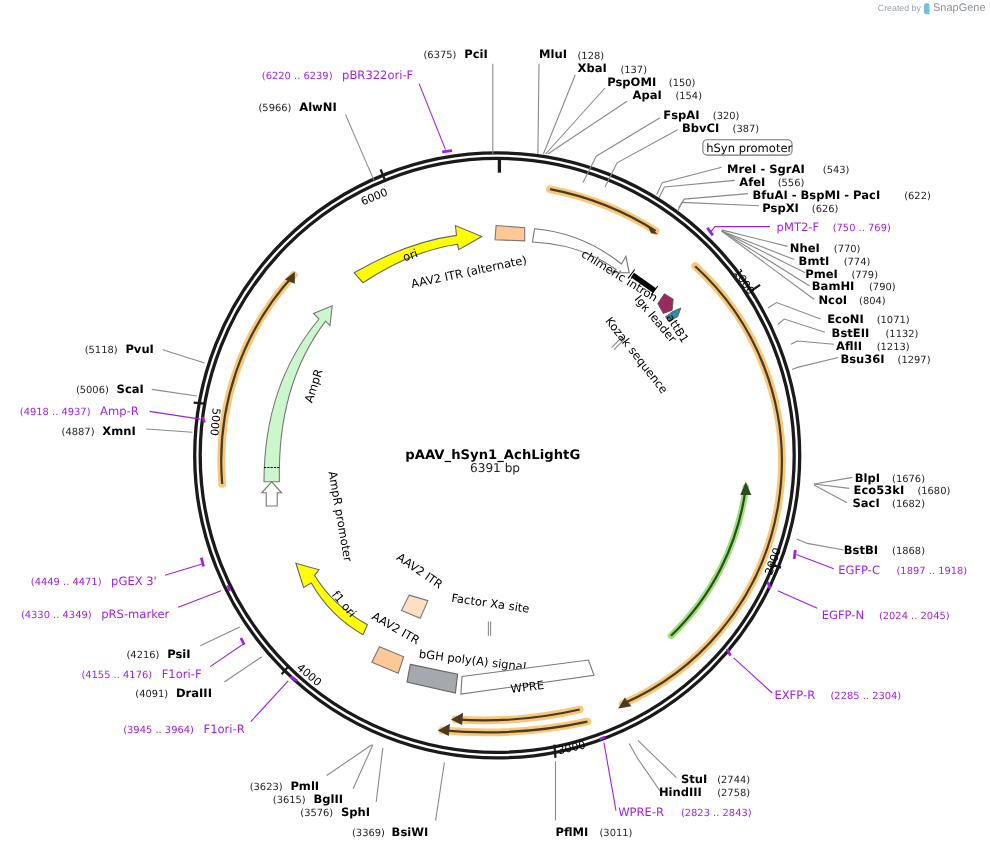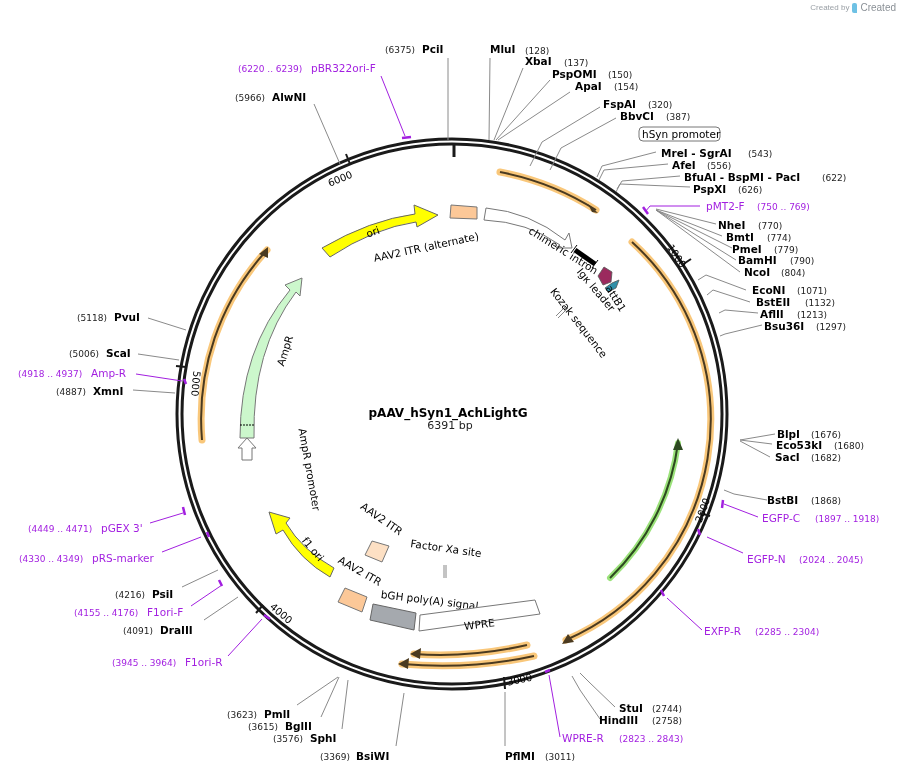--- a/index.html
+++ b/index.html
@@ -18,21 +18,21 @@
   .pleader { stroke: #a21fe0; stroke-width: 1; fill: none; }
   .title { font-size: 12px; font-weight: bold; fill: #000; }
   .subtitle { font-size: 11px; fill: #222; }
 </style>
 </head>
 <body>
 
 <div class="credit">
   <span>Created by</span>
   <span class="logo"></span>
-  <span class="brand">Created</span>
+  <span class="brand">SnapGene</span>
 </div>
 
 <svg id="map" viewBox="0 0 900 773" xmlns="http://www.w3.org/2000/svg">
 
   <g>
     <circle cx="452" cy="414" r="270" fill="none" stroke="#1a1a1a" stroke-width="3"></circle>
     <circle cx="452" cy="414" r="275" fill="none" stroke="#1a1a1a" stroke-width="3"></circle>
   </g>
 
   <line x1="454" y1="144" x2="454" y2="157" stroke="#1a1a1a" stroke-width="3"></line>

